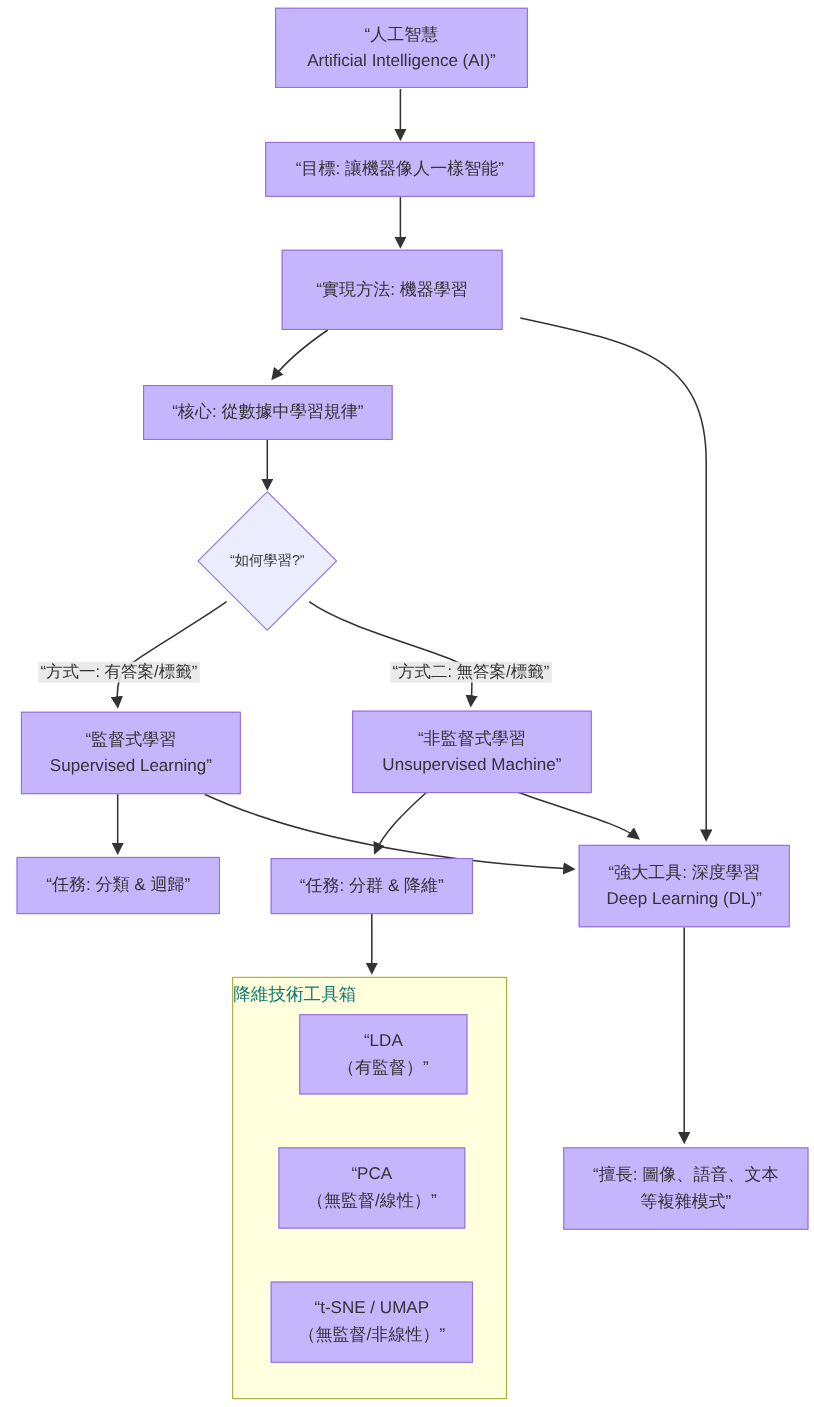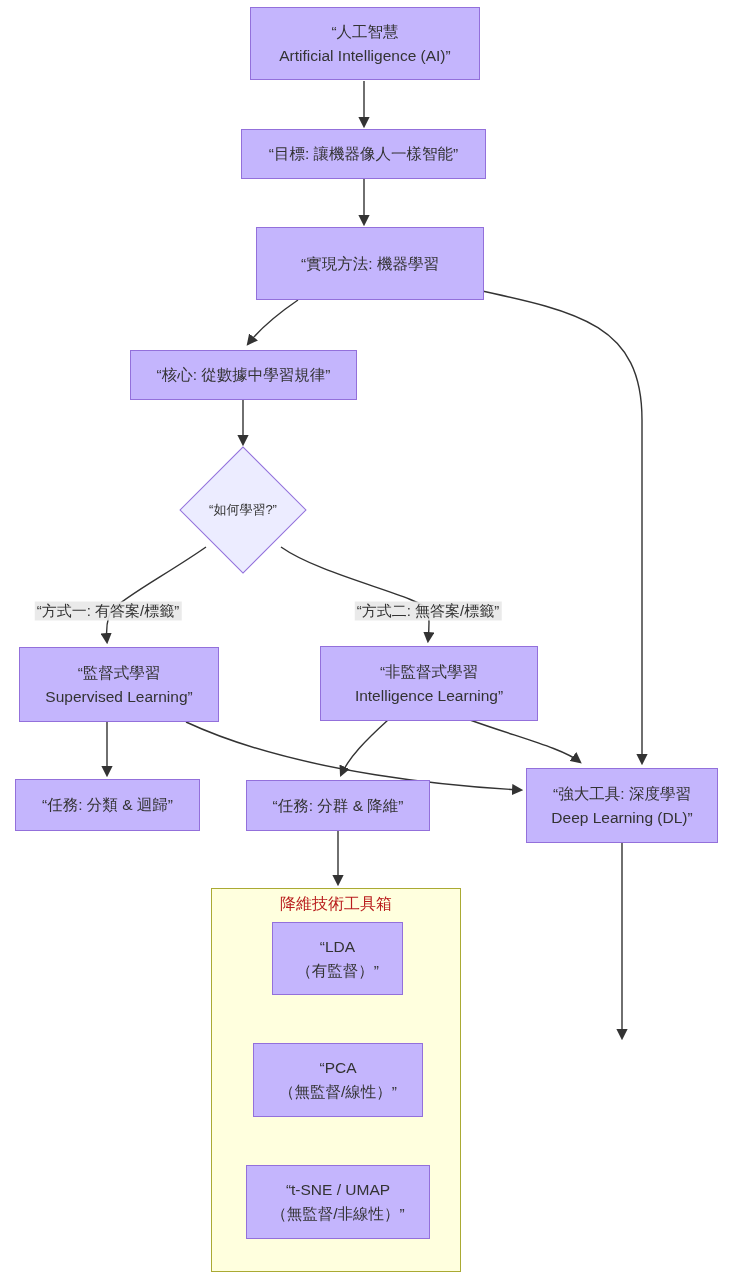--- a/index.html
+++ b/index.html
@@ -10,22 +10,22 @@
     position:absolute;z-index:3;box-sizing:border-box;
     background:#c4b5fd;border:1px solid #9370DB;
     display:flex;flex-direction:column;align-items:center;justify-content:center;
     font-size:15.5px;line-height:24px;text-align:center;color:#333333;
   }
   .subgraph{
     position:absolute;z-index:2;box-sizing:border-box;
     background:#FFFFDE;border:1px solid #AAAA33;
   }
   .subgraph-title{
-    position:absolute;top:5px;left:0;width:100%;text-align:center;
-    font-size:16px;color:#b91c1c;z-index:2;
+    position:absolute;top:5px;left:0;width:100%;text-align:left;
+    font-size:16px;color:#0f766e;z-index:2;
   }
   .diamond{
     position:absolute;z-index:3;background:#ECECFF;border:1px solid #9370DB;
     transform:rotate(45deg);box-sizing:border-box;
   }
   .diamond-label{
     position:absolute;z-index:4;display:flex;align-items:center;justify-content:center;
     font-size:13px;color:#333333;text-align:center;
   }
   .edge-label{
@@ -68,66 +68,70 @@
 
   <div class="node" style="left:250px;top:7px;width:230px;height:73px;">
     <div>“人工智慧</div>
     <div>Artificial Intelligence (AI)”</div>
   </div>
 
   <div class="node" style="left:241px;top:129px;width:245px;height:50px;">
     <div>“目標: 讓機器像人一樣智能”</div>
   </div>
 
-  <div class="node" style="left:256px;top:227px;width:228px;height:73px;">
+  <div class="node" style="left:256px;top:227px;width:201px;height:73px;">
     <div>“實現方法: 機器學習</div>
   </div>
 
   <div class="node" style="left:130px;top:350px;width:227px;height:50px;">
     <div>“核心: 從數據中學習規律”</div>
   </div>
 
   <div class="diamond" style="left:198px;top:465px;width:90px;height:90px;"></div>
   <div class="diamond-label" style="left:178px;top:490px;width:130px;height:40px;">“如何學習?”</div>
 
   <div class="edge-label" style="left:108px;top:611px;">“方式一: 有答案/標籤”</div>
   <div class="edge-label" style="left:428px;top:611px;">“方式二: 無答案/標籤”</div>
 
   <div class="node" style="left:7px;top:647px;width:200px;height:75px;margin-left:12px;">
     <div>“監督式學習</div>
     <div>Supervised Learning”</div>
   </div>
 
   <div class="node" style="left:320px;top:646px;width:218px;height:75px;">
     <div>“非監督式學習</div>
-    <div>Intelligence Learning”</div>
+    <div>Unsupervised Machine”</div>
   </div>
 
   <div class="node" style="left:15px;top:779px;width:185px;height:52px;">
     <div>“任務: 分類 &amp; 迴歸”</div>
   </div>
 
   <div class="node" style="left:246px;top:780px;width:184px;height:51px;">
     <div>“任務: 分群 &amp; 降維”</div>
   </div>
 
   <div class="node" style="left:526px;top:768px;width:192px;height:75px;">
     <div>“強大工具: 深度學習</div>
     <div>Deep Learning (DL)”</div>
   </div>
 
-  <div class="node" style="left:272px;top:922px;width:131px;height:73px;">
+  <div class="node" style="left:272px;top:922px;width:153px;height:73px;">
     <div>“LDA</div>
     <div>（有監督）”</div>
   </div>
 
   <div class="node" style="left:253px;top:1043px;width:170px;height:74px;">
     <div>“PCA</div>
     <div>（無監督/線性）”</div>
   </div>
 
   <div class="node" style="left:246px;top:1165px;width:184px;height:74px;">
     <div>“t-SNE / UMAP</div>
     <div>（無監督/非線性）”</div>
   </div>
 
+  <div class="node" style="left:512px;top:1043px;width:223px;height:75px;">
+    <div>“擅長: 圖像、語音、文本</div>
+    <div>等複雜模式”</div>
+  </div>
 
 </div>
 
 </body></html>

